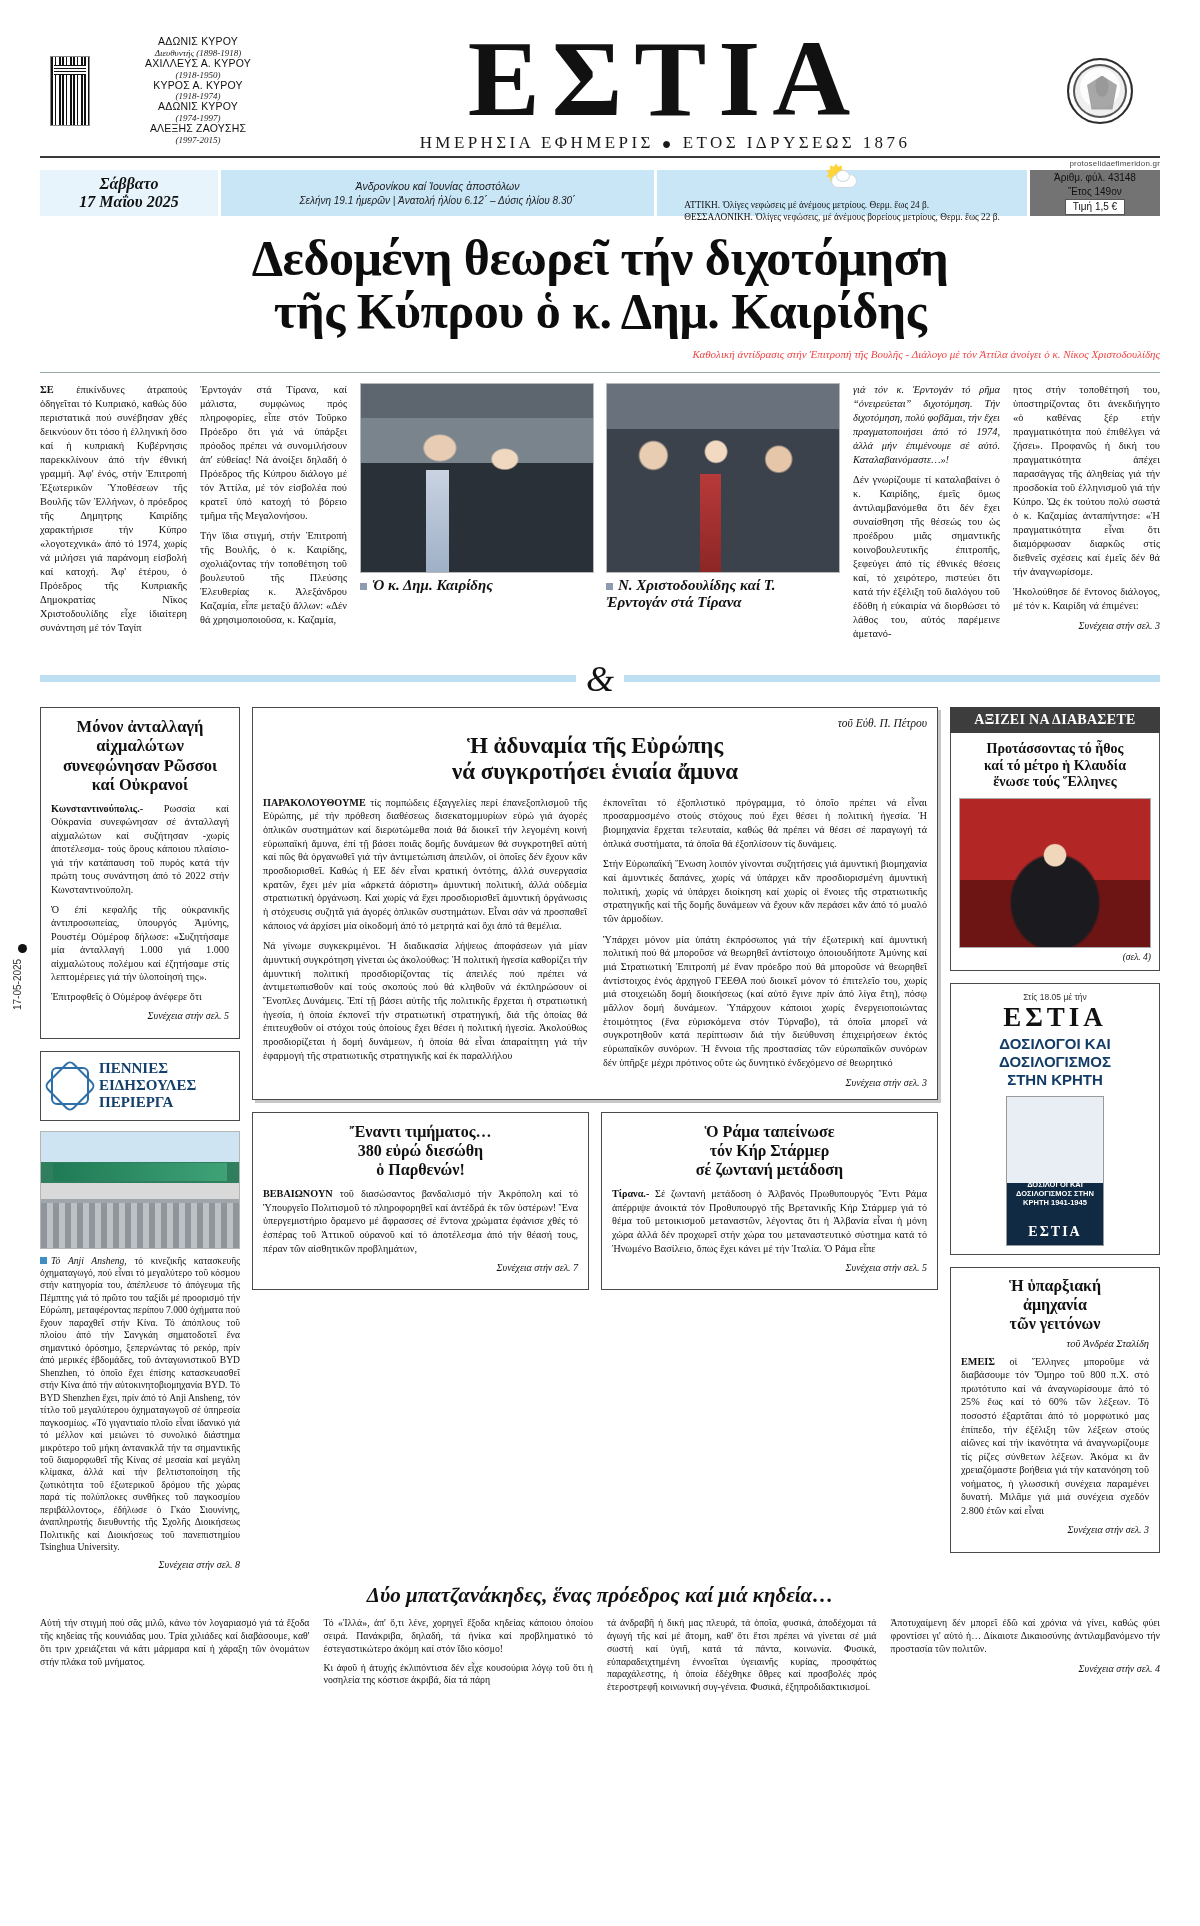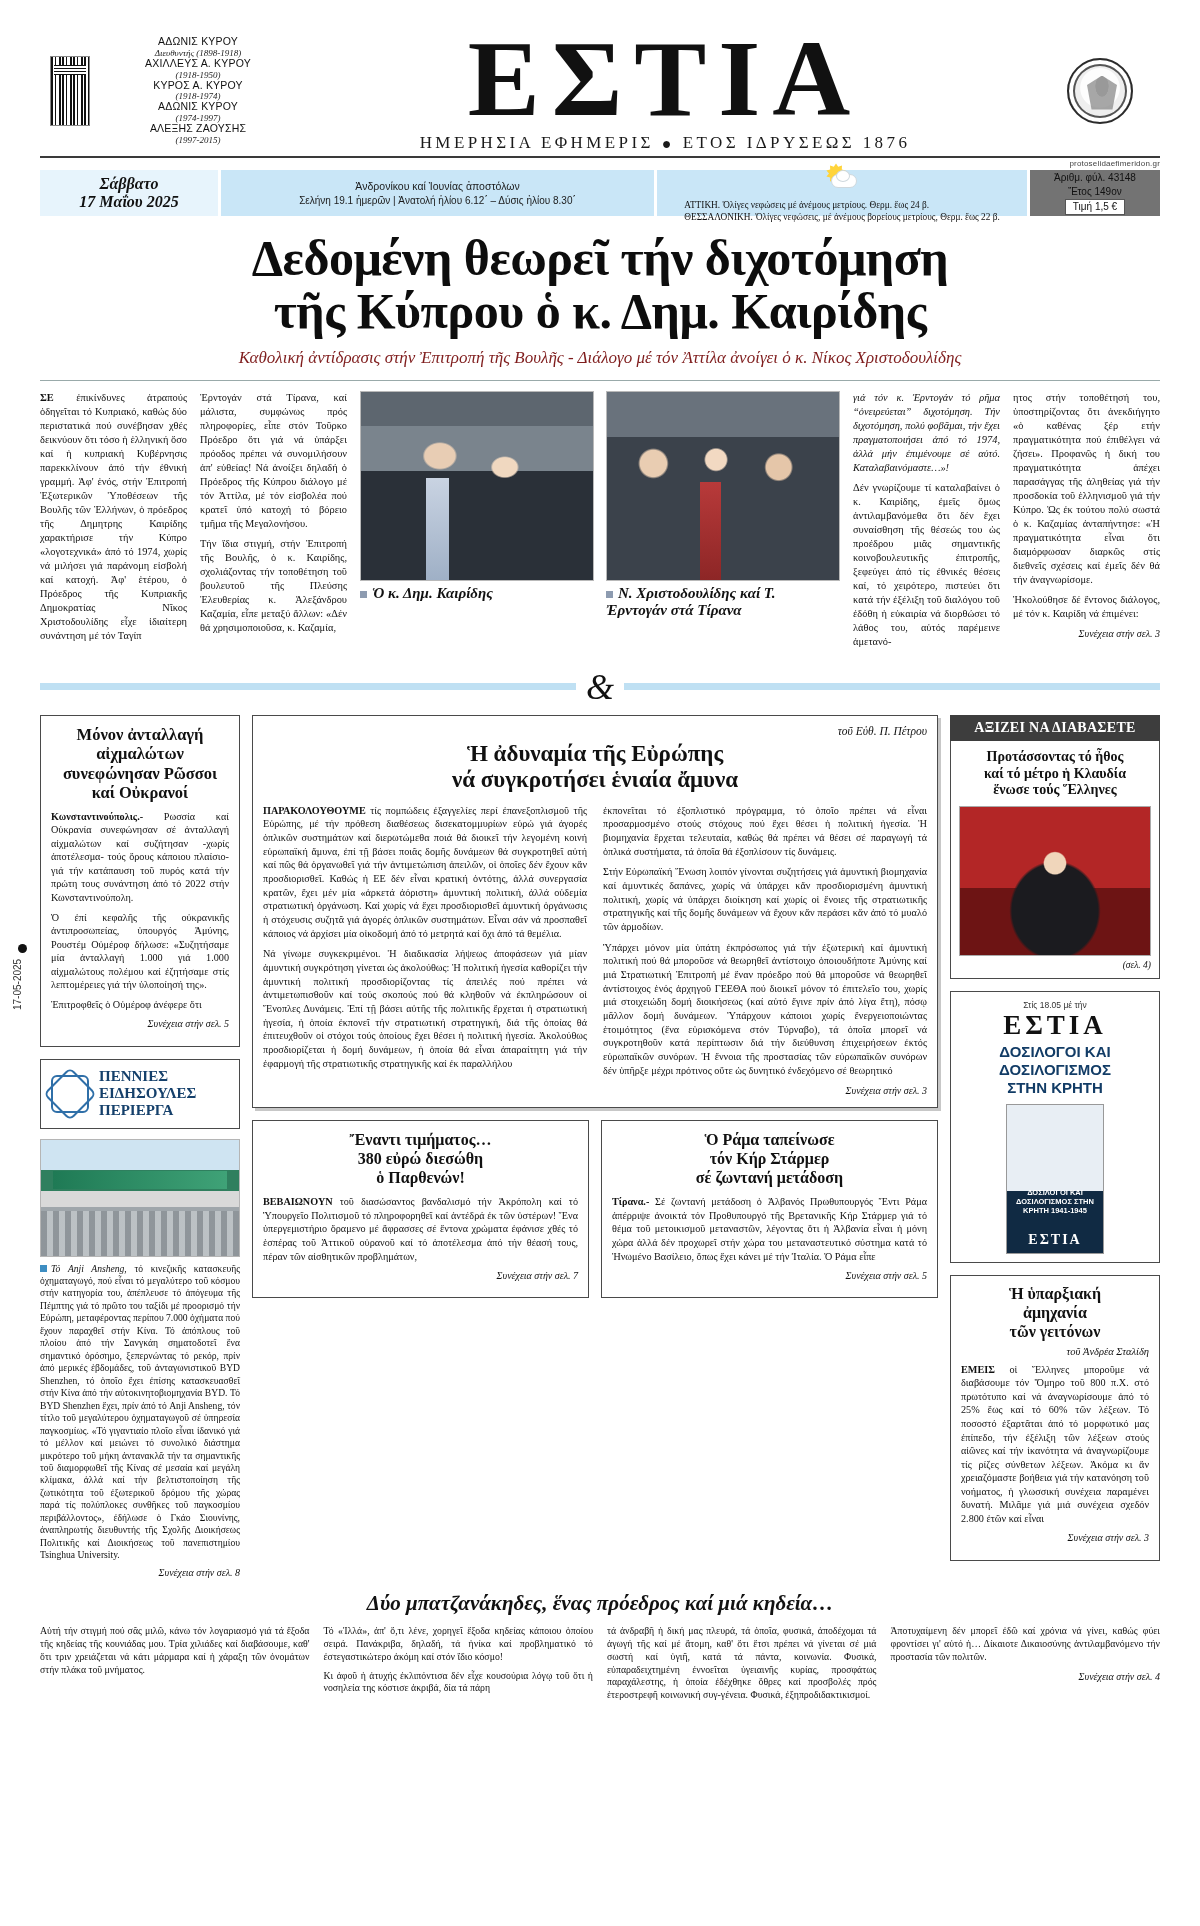--- a/index.html
+++ b/index.html
@@ -71,21 +71,21 @@
     text-align:right; font-family:"Liberation Sans",sans-serif;
     font-size:8px; color:#444; letter-spacing:.2px; margin:1px 0 2px;
   }
 
   
   .infobar { display:flex; height:46px; margin-bottom:6px; gap:3px; }
   .ib { background:#ddeffa; display:flex; flex-direction:column; justify-content:center; }
   .ib-date { width:178px; background:#e7f4fc; text-align:center; }
   .ib-date .d1 { font-family:"Liberation Serif",serif; font-style:italic; font-weight:bold; font-size:16px; }
   .ib-date .d2 { font-family:"Liberation Serif",serif; font-style:italic; font-weight:bold; font-size:16px; }
-  .ib-saints { flex:1; background:#c9e6f7; text-align:center; padding:0 6px; }
+  .ib-saints { flex:1; background:#c9e6f7; text-align:center; padding:0 6px;font-style:italic; }
   .ib-saints .s1 { font-family:"Liberation Sans",sans-serif; font-size:10.5px; color:#1b1b1b; }
   .ib-saints .s2 { font-family:"Liberation Sans",sans-serif; font-size:10px; color:#1b1b1b; margin-top:3px; }
   .ib-weather { width:370px; background:#c9e6f7; display:flex; align-items:center; padding:0 6px; gap:6px; }
   .wicon { width:36px; height:32px; position:relative; flex:0 0 auto; }
   .wicon .sun { position:absolute; left:2px; top:1px; width:20px; height:20px; background:#ffd43b;
      clip-path:polygon(50% 0,61% 17%,80% 10%,79% 30%,98% 35%,85% 50%,98% 65%,79% 70%,80% 90%,61% 83%,50% 100%,39% 83%,20% 90%,21% 70%,2% 65%,15% 50%,2% 35%,21% 30%,20% 10%,39% 17%); }
   .wicon .cl1 { position:absolute; left:7px; top:12px; width:26px; height:14px; background:#fff; border:1px solid #cfd8dd; border-radius:9px; }
   .wicon .cl2 { position:absolute; left:12px; top:8px; width:14px; height:12px; background:#fff; border:1px solid #cfd8dd; border-radius:50%; }
   .wtext { font-family:"Liberation Serif",serif; font-size:9.3px; line-height:1.25; color:#111; }
   .wtext b { font-weight:normal; }
@@ -97,26 +97,26 @@
     text-align:center;
     font-family:"Liberation Serif",serif;
     font-weight:bold;
     font-size:50px;
     line-height:1.06;
     letter-spacing:-0.5px;
     margin:16px 0 10px;
     color:#0d0d0d;
   }
   .main-sub {
-    text-align:center;
+    text-align:right;
     font-family:"Liberation Serif",serif;
     font-style:italic;
-    font-size:17px;
+    font-size:11px;
     margin-bottom:12px;
-    color:#7f1d1d;
+    color:#ef4444;
   }
   .rule-thin { border-top:1px solid #9aa; margin:6px 0 10px; }
 
   
   .top-grid { display:grid; grid-template-columns:147px 147px 1fr 147px 147px; gap:13px; }
   .col-text { font-family:"Liberation Serif",serif; font-size:10.4px; line-height:1.345; text-align:justify; hyphens:auto; }
   .col-text p { margin:0 0 6px; }
   .col-text .lead { font-weight:bold; }
   .col-text .ital { font-style:italic; }
   .cont { font-style:italic; text-align:right; font-size:10px; margin-top:4px; }

